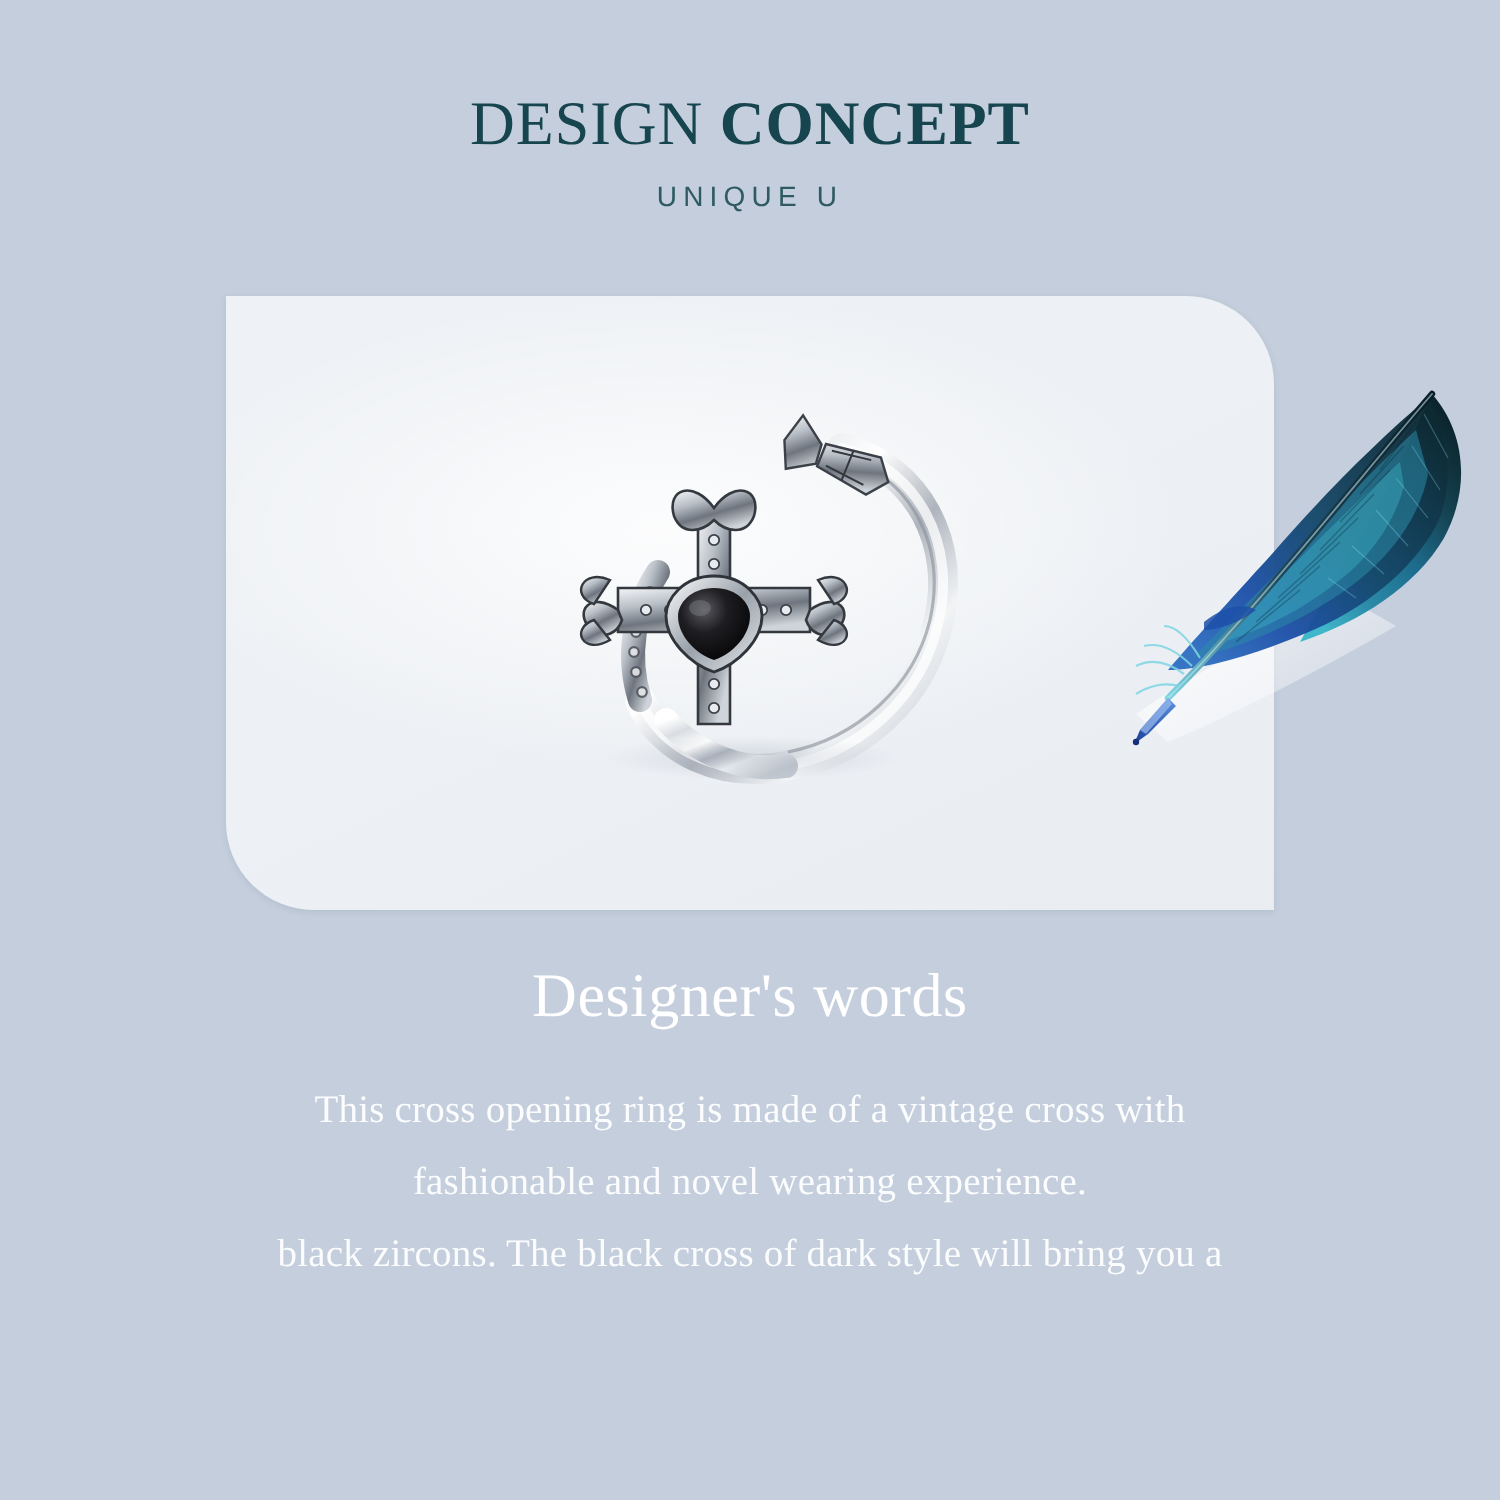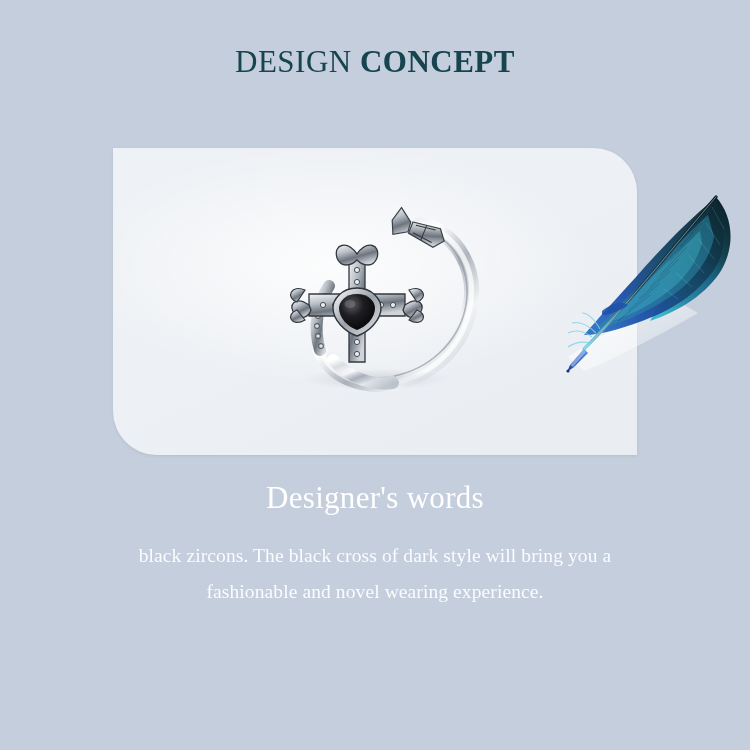--- a/index.html
+++ b/index.html
@@ -127,20 +127,21 @@
 </head>
 <body>
 
 <div class="page">
 
   <div class="header">
     <div class="title">
       <span class="t-light">DESIGN</span>
       <span class="t-bold">CONCEPT</span>
     </div>
+    <div class="subtitle">UNIQUE U</div>
   </div>
 
   <div class="card">
     <div class="card-sheen"></div>
 
     <div class="ring-wrap">
       <div class="ring-shadow"></div>
       <svg width="230" height="215" viewBox="0 0 230 215">
         <defs>
           <linearGradient id="silverBand" x1="0" y1="0" x2="1" y2="1">
@@ -312,18 +313,19 @@
 
       <path d="M44 164 L 30 180 L 27 187 L 34 182 L 48 168 Z" fill="url(#nibGrad)"></path>
       <path d="M44 164 L 30 180 L 33 182 L 46 167 Z" fill="#9dbdf0" opacity="0.7"></path>
       <circle cx="28" cy="186" r="1.6" fill="#14307a"></circle>
     </svg>
   </div>
 
   <div class="words">
     <div class="words-title">Designer's words</div>
     <div class="words-body">
+      <span class="ln">This cross opening ring is made of a vintage cross with</span>
+      <span class="ln">fashionable and novel wearing experience.</span>
       <span class="ln">black zircons. The black cross of dark style will bring you a</span>
-      <span class="ln">fashionable and novel wearing experience.</span>
     </div>
   </div>
 
 </div>
 
 </body></html>

